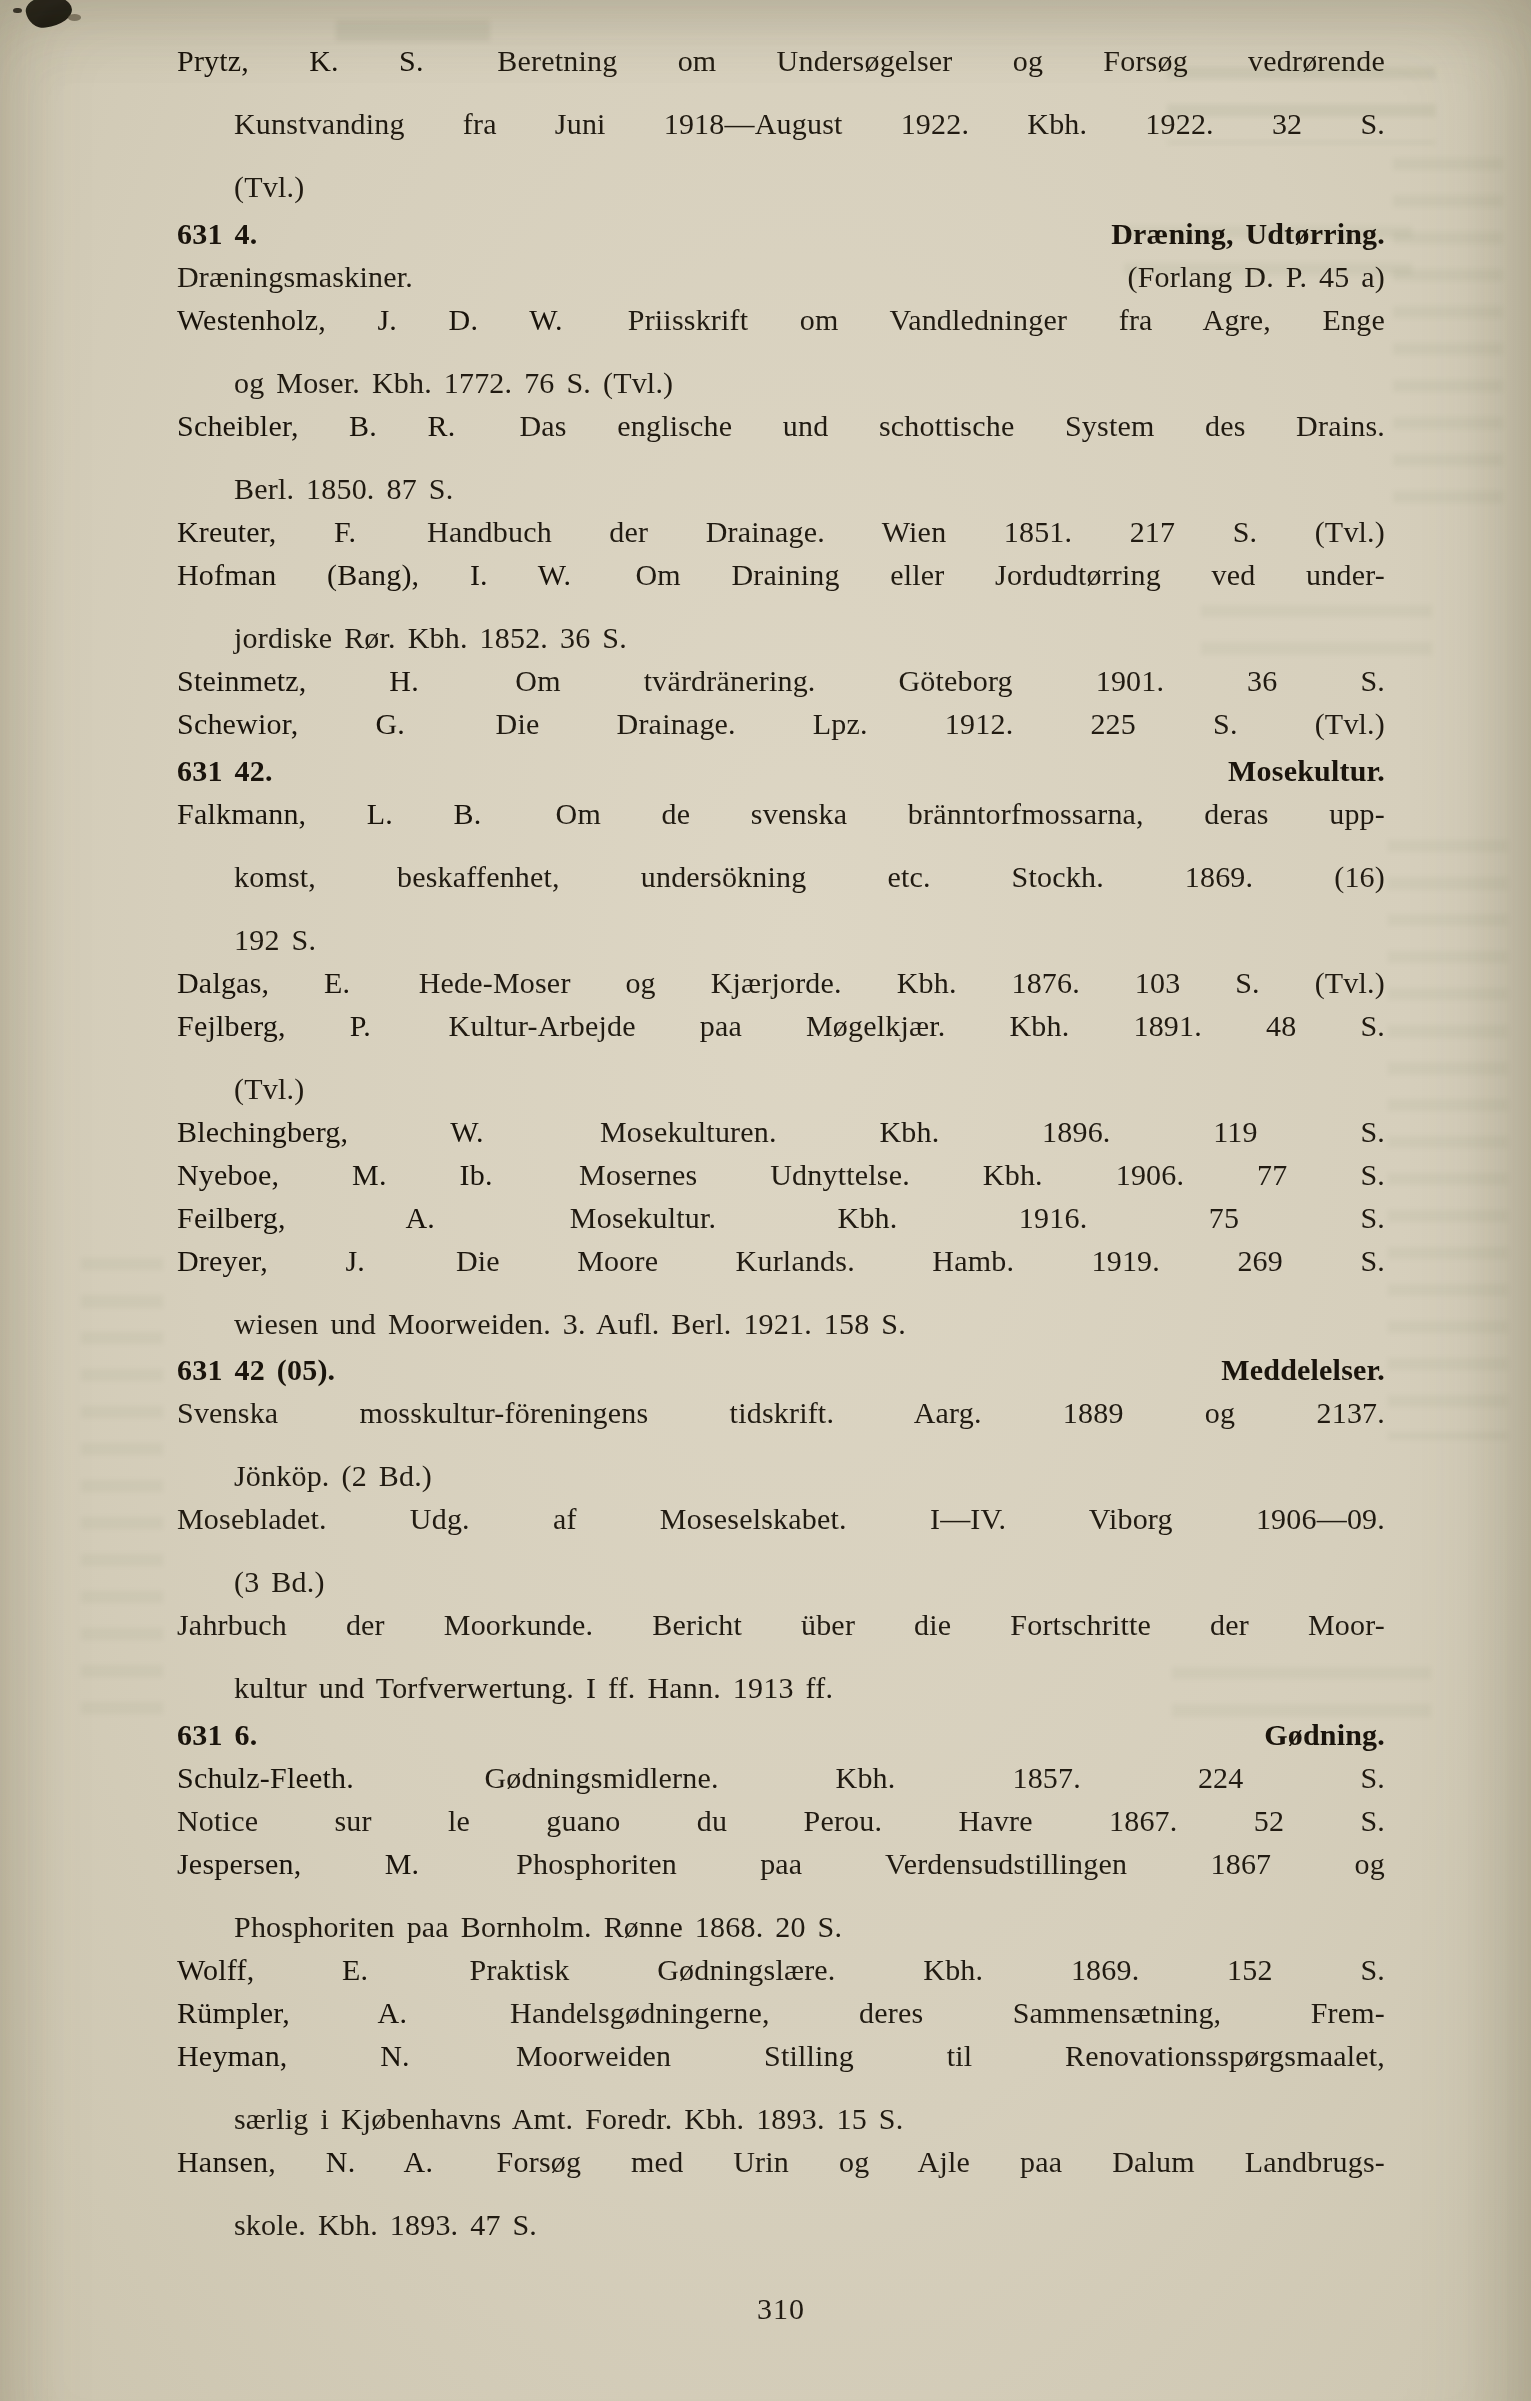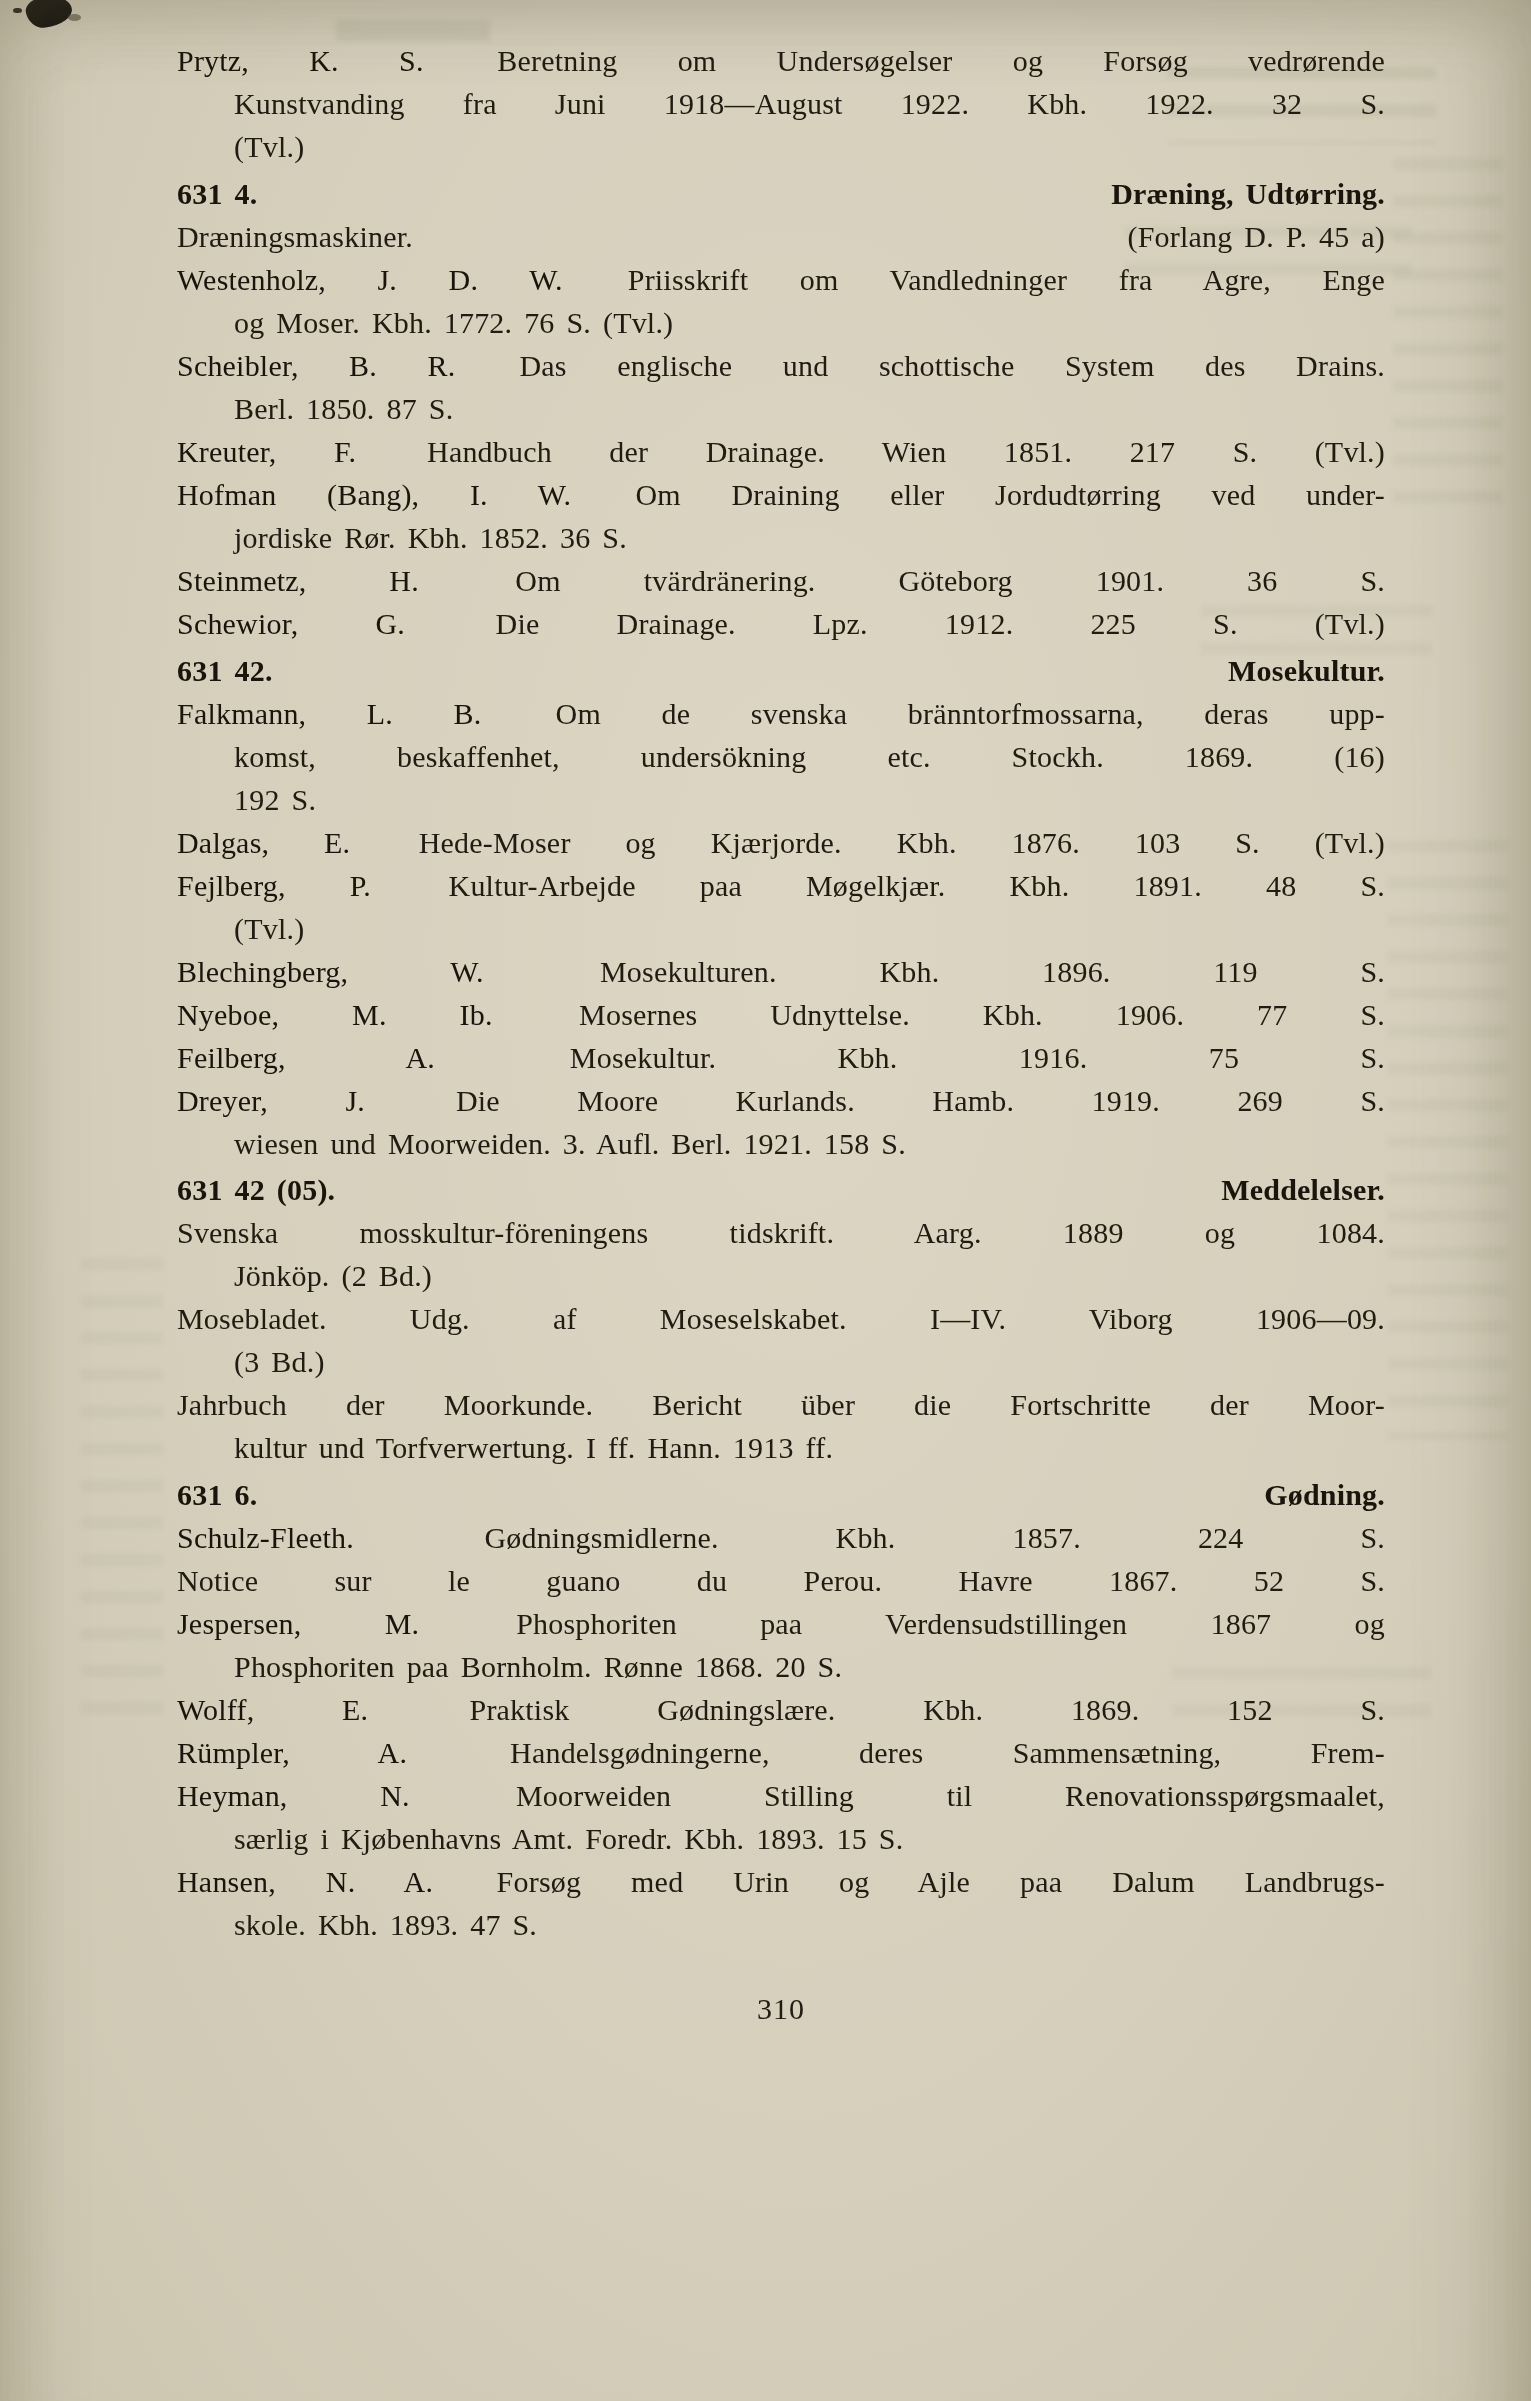--- a/index.html
+++ b/index.html
@@ -24,21 +24,21 @@
   }
   .column {
     position: absolute;
     left: 177px; top: 39px; width: 1208px;
     font-size: 30px; line-height: 43px;
     letter-spacing: 0.2px; word-spacing: .14em;
   }
   .entry { margin: 0; }
   .line { text-align: left; }
   .line.just { text-align: justify; text-align-last: justify; }
-  .line.cont { padding-left: 57px; }
+  .line.cont { padding-left: 57px; margin-top: 20px; }
   .author { font-weight: normal; margin-right: .45em; color: #1a140c; }
   .section-row {
     display: flex; justify-content: space-between;
     font-weight: bold; color: #1a140c; margin-top: 3.8px;
   }
   .split-row { display: flex; justify-content: space-between; text-align: center; }
   .page-number { margin-top: 41px; text-align: center; font-size: 30px; letter-spacing: 1px; }
 
   
   .blob { position: absolute; pointer-events: none; }
@@ -142,21 +142,21 @@
         <div class="line just"><span class="author">Dreyer, J.</span> <span>Die Moore Kurlands. Hamb. 1919. 269 S.</span></div>
       </div>
       <div class="entry">
         <div class="line cont">wiesen und Moorweiden. 3. Aufl. Berl. 1921. 158 S.</div>
       </div>
       <div class="section-row">
         <span class="sec-num">631 42 (05).</span>
         <span class="sec-title">Meddelelser.</span>
       </div>
       <div class="entry">
-        <div class="line just">Svenska mosskultur-föreningens tidskrift. Aarg. 1889 og 1084.</div>
+        <div class="line just">Svenska mosskultur-föreningens tidskrift. Aarg. 1889 og 2137.</div>
         <div class="line cont">Jönköp. (2 Bd.)</div>
       </div>
       <div class="entry">
         <div class="line just">Mosebladet. Udg. af Moseselskabet. I—IV. Viborg 1906—09.</div>
         <div class="line cont">(3 Bd.)</div>
       </div>
       <div class="entry">
         <div class="line just">Jahrbuch der Moorkunde. Bericht über die Fortschritte der Moor-</div>
         <div class="line cont">kultur und Torfverwertung. I ff. Hann. 1913 ff.</div>
       </div>

